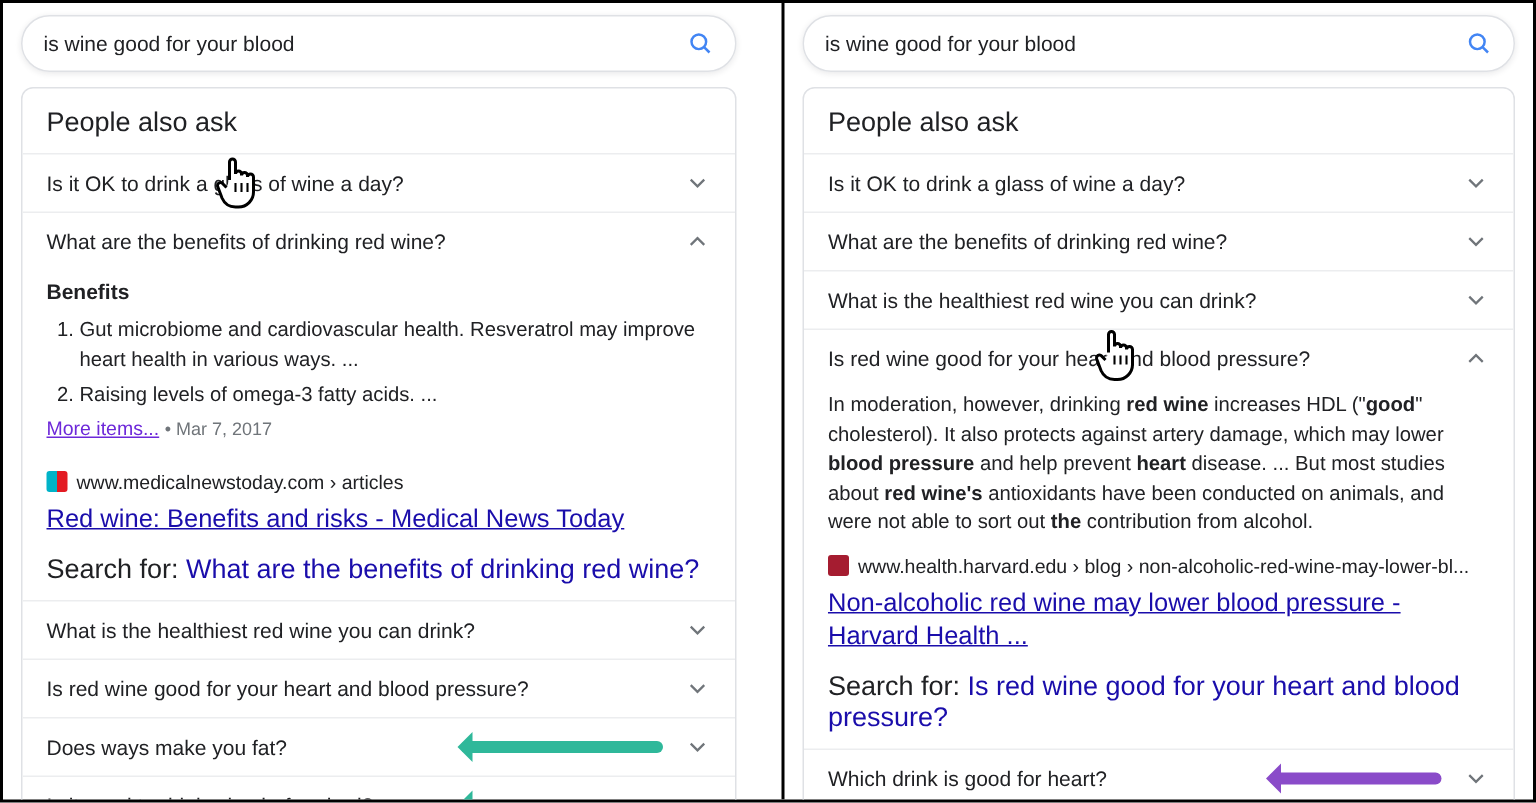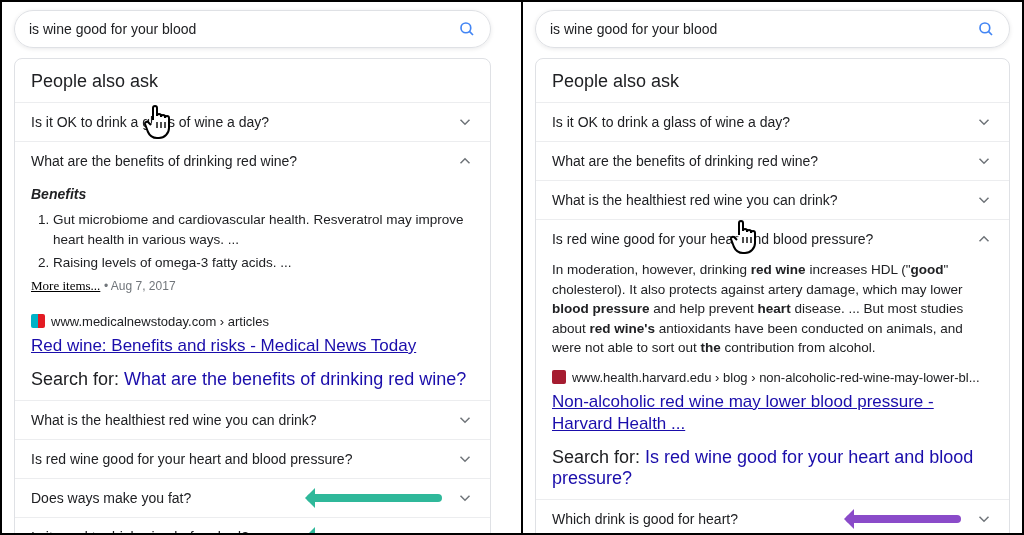--- a/index.html
+++ b/index.html
@@ -64,25 +64,25 @@
     position: relative;
   }
   .q-label { flex: 1; }
   .chev { width: 18px; height: 18px; color: #70757a; flex-shrink: 0; }
   .expand-body {
     padding: 4px 16px 10px;
     font-size: 13.5px;
     color: #202124;
     line-height: 1.45;
   }
-  .benefits-title { font-weight: bold; margin-bottom: 6px; font-size: 14px; font-style: italic; }
+  .benefits-title { font-weight: bold; margin-bottom: 6px; font-size: 14px; }
   ol.benefits { padding-left: 22px; margin-bottom: 4px; }
   ol.benefits li { margin-bottom: 4px; }
   .more-line { font-size: 13px; }
-  .more-link { color: #000000; font-family: Liberation Serif, serif; }
+  .more-link { color: #6d28d9; }
   .date-grey { color: #70757a; font-size: 12px; }
   .source-block { padding: 8px 16px 6px; font-size: 13px; }
   .source-path { color: #202124; display: flex; gap: 6px; }
   .favicon { width: 14px; height: 14px; display: inline-block; border-radius: 2px; }
   .fav-mnt { background: linear-gradient(90deg,#00b3c8 50%,#e31b23 50%); }
   .fav-harv { background: #a51c30; }
   .result-title {
     color: #1a0dab;
     font-size: 17px;
     padding: 0 16px 6px;
@@ -151,21 +151,21 @@
       </div>
 
       <div class="expand-body">
         <div class="benefits-title">Benefits</div>
         <ol class="benefits">
           <li>Gut microbiome and cardiovascular health. Resveratrol may improve heart health in various ways. ...</li>
           <li>Raising levels of omega-3 fatty acids. ...</li>
         </ol>
         <div class="more-line">
           <a href="#" class="more-link">More items...</a>
-          <span class="date-grey"> • <span>Aug 7, 2017</span></span>
+          <span class="date-grey"> • <span>Mar 7, 2017</span></span>
         </div>
       </div>
 
       <div class="source-block">
         <span class="source-path">
           <span class="favicon fav-mnt"></span>
           <span>www.medicalnewstoday.com › articles</span>
         </span>
       </div>
       <a href="#" class="result-title">Red wine: Benefits and risks - Medical News Today</a>

